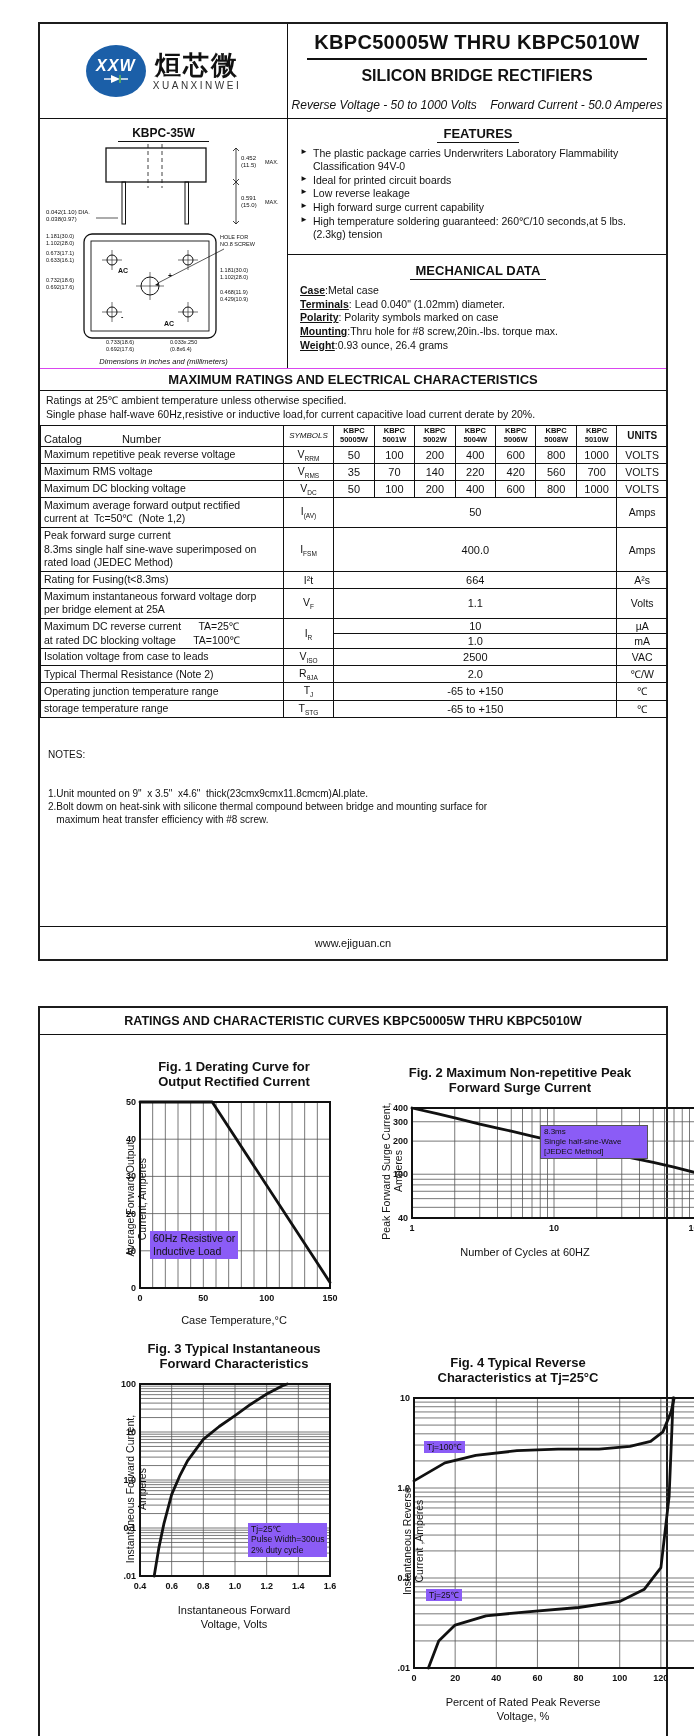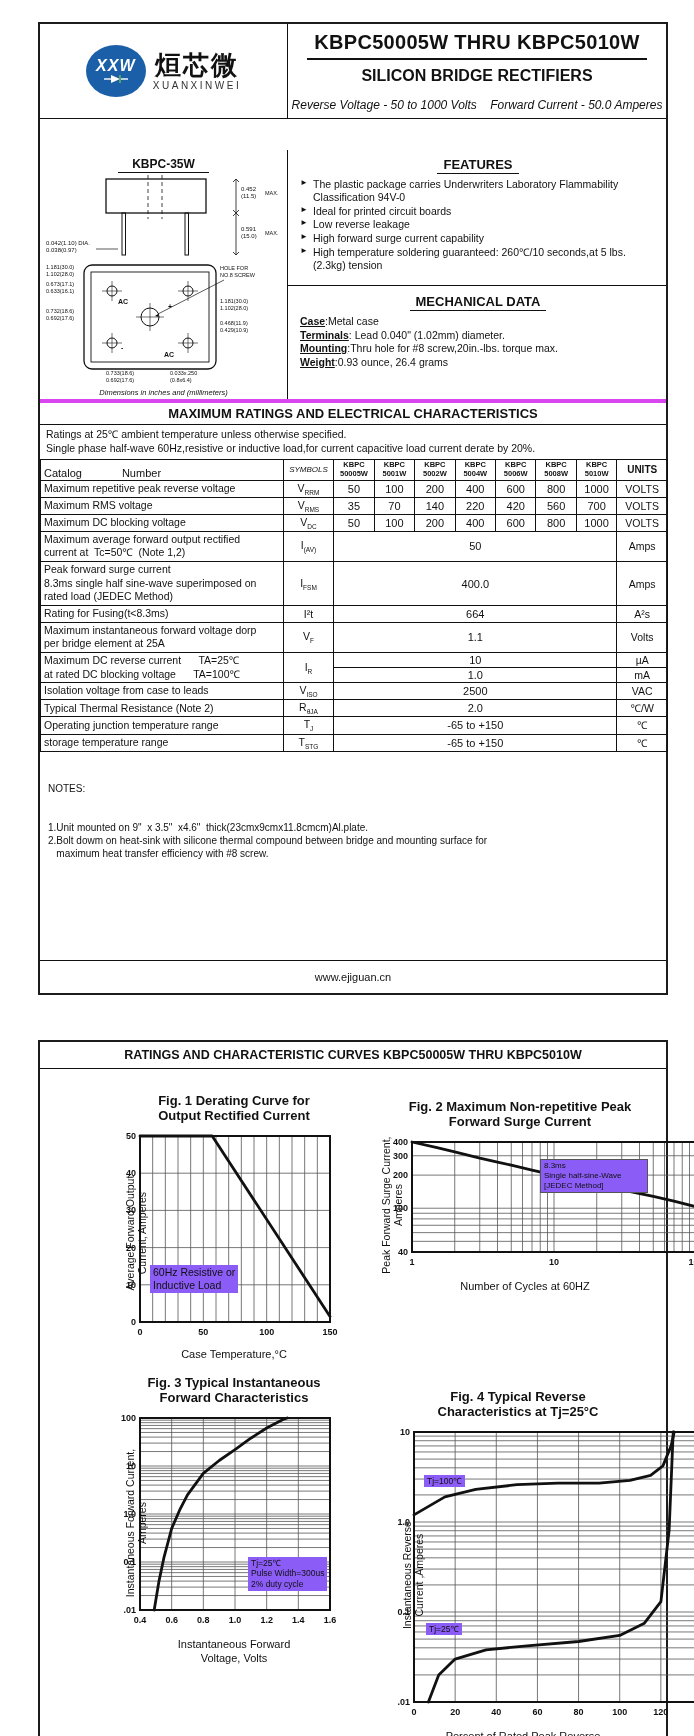--- a/index.html
+++ b/index.html
@@ -13,21 +13,21 @@
   .logo-xxw{font-style:italic;font-weight:bold;font-size:16px;letter-spacing:1px;line-height:1;}
   .cnwrap{display:flex;flex-direction:column;align-items:center;}
   .cn{font-size:26px;font-weight:bold;letter-spacing:2px;line-height:1.1;}
   .en{font-size:10px;letter-spacing:2.5px;color:#333;margin-top:1px;}
   .title-cell{flex:1;display:flex;flex-direction:column;align-items:center;justify-content:center;}
   .main-title{font-size:20px;font-weight:bold;letter-spacing:.3px;}
   .title-rule{width:90%;border-top:2px solid #111;margin:4px 0 7px;}
   .subtitle{font-size:16px;font-weight:bold;}
   .tagline{font-size:12px;font-style:italic;margin-top:13px;white-space:pre-wrap;}
   
-  .crow{display:flex;border-bottom:4px solid #d946ef;margin-top:31px;}
+  .crow{display:flex;border-bottom:1px solid #d946ef;}
   .draw-cell{width:248px;border-right:1px solid #111;box-sizing:border-box;padding:4px 2px 2px;text-align:center;}
   .pkg-name{font-size:12px;font-weight:bold;display:inline-block;border-bottom:1.5px solid #111;padding:0 14px 1px;}
   .pkg-cap{font-size:7.5px;font-style:italic;margin-top:1px;}
   .fm-cell{flex:1;}
   .featbox{height:136px;border-bottom:1px solid #111;padding:5px 10px 0 12px;box-sizing:border-box;}
   .mechbox{padding:6px 10px 0 12px;}
   .boxhead{text-align:center;margin-bottom:5px;}
   .boxhead span{font-size:13px;font-weight:bold;border-bottom:1.5px solid #111;padding:0 6px 1px;}
   .feat-list{margin:0;padding:0;list-style:none;font-size:10.5px;line-height:1.22;}
   .feat-list li{padding-left:13px;position:relative;margin-bottom:1px;}
@@ -171,20 +171,21 @@
             <li><span class="blt">►</span><span>Low reverse leakage</span></li>
             <li><span class="blt">►</span><span>High forward surge current capability</span></li>
             <li><span class="blt">►</span><span>High temperature soldering guaranteed: 260℃/10 seconds,at 5 lbs. (2.3kg) tension</span></li>
           </ul>
       </div>
       <div class="mechbox">
         <div class="boxhead"><span>MECHANICAL DATA</span></div>
         <div>
             <div class="mech-line"><b>Case</b><span>:Metal case</span></div>
             <div class="mech-line"><b>Terminals</b><span>: Lead 0.040"  (1.02mm) diameter.</span></div>
+            <div class="mech-line"><b>Polarity</b><span>: Polarity symbols marked on case</span></div>
             <div class="mech-line"><b>Mounting</b><span>:Thru hole for #8 screw,20in.-lbs. torque max.</span></div>
             <div class="mech-line"><b>Weight</b><span>:0.93 ounce, 26.4 grams</span></div>
           </div>
       </div>
     </div>
   </div>
 
   <div class="ratbar">MAXIMUM RATINGS AND ELECTRICAL CHARACTERISTICS</div>
   <div class="intro">
     <div>Ratings at 25℃ ambient temperature unless otherwise specified.</div>

